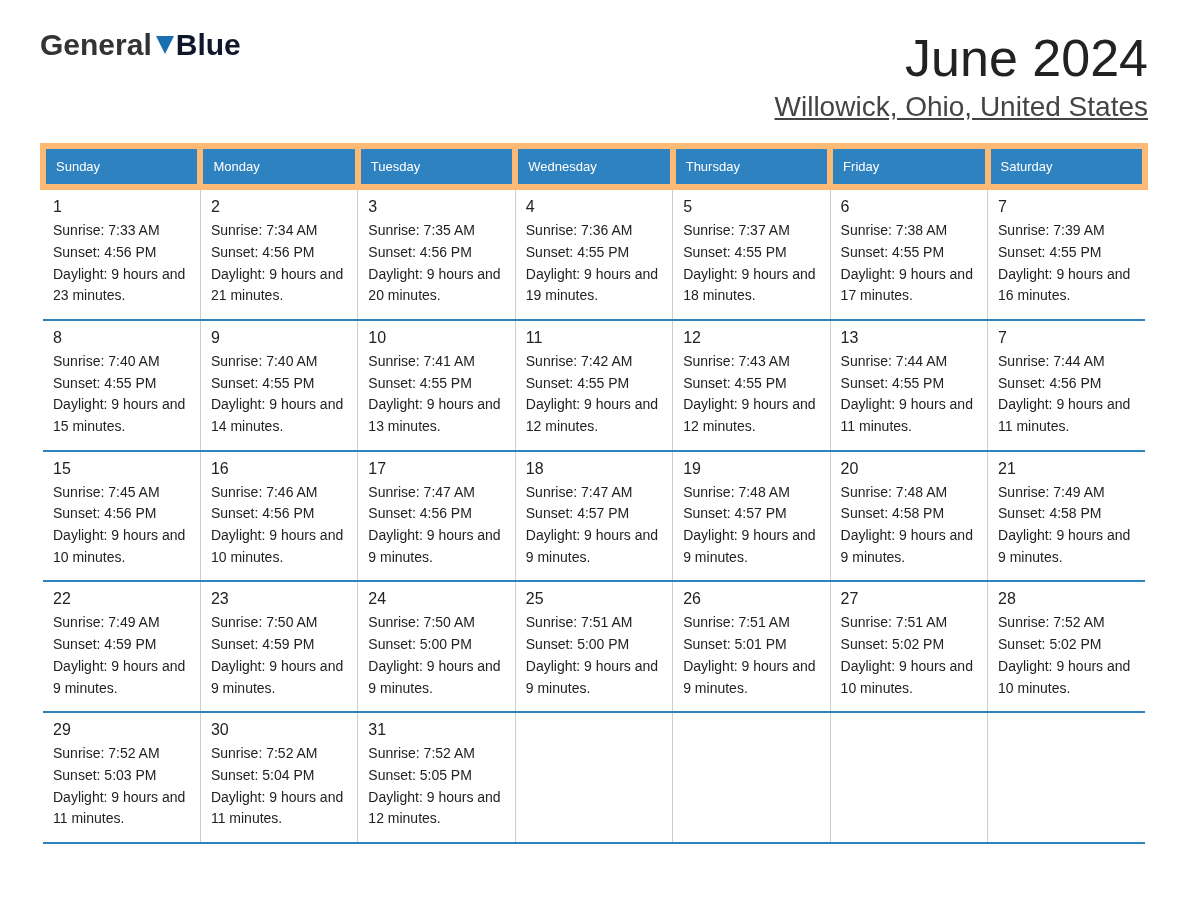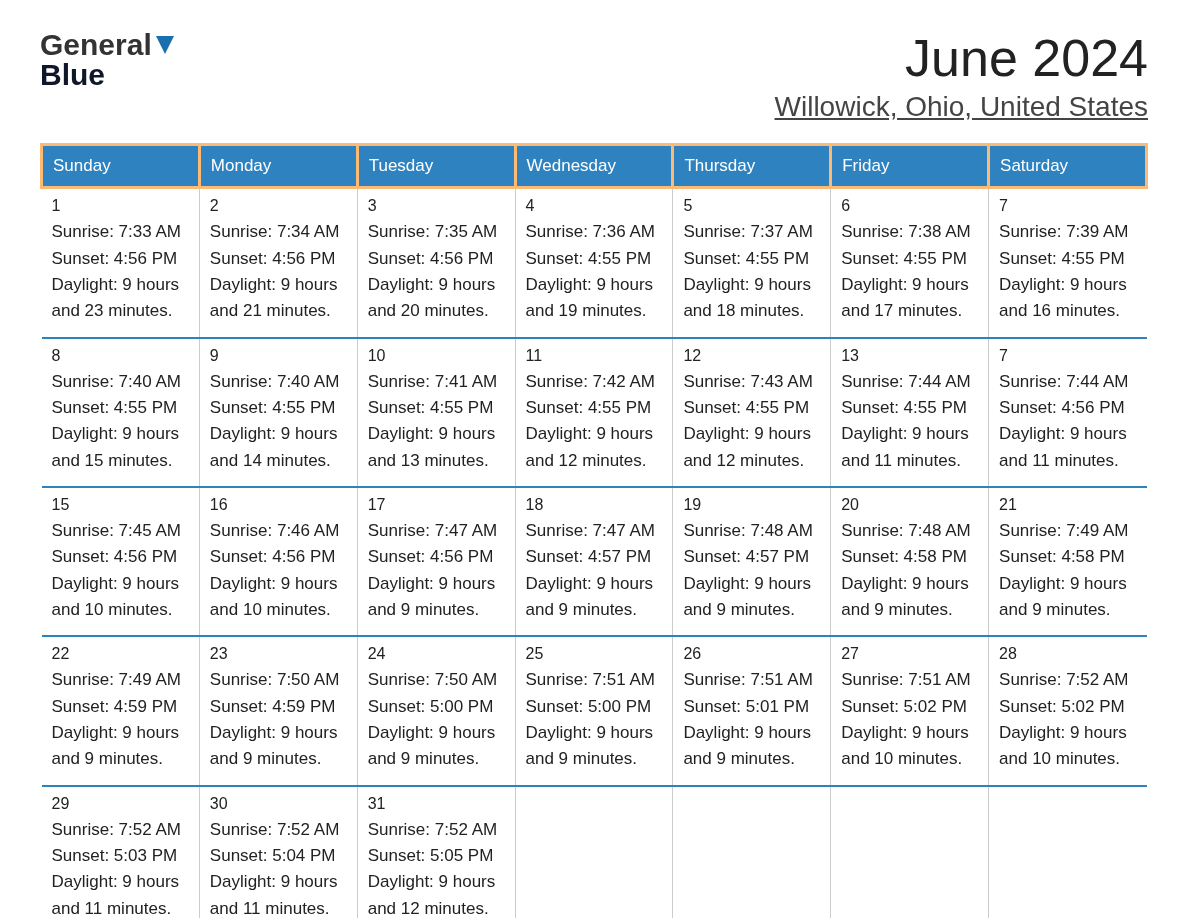--- a/index.html
+++ b/index.html
@@ -11,21 +11,21 @@
       min-height: 918px;
     }
     .header {
       display: flex;
       justify-content: space-between;
       align-items: flex-start;
       margin-bottom: 20px;
     }
     .logo {
       display: flex;
-      flex-direction: column;
+      flex-direction: row;
       align-items: flex-start;
     }
     .title-block {
       text-align: right;
     }
     .month-title {
       font-size: 52px;
       font-weight: normal;
       color: #222;
       line-height: 1.1;
@@ -39,25 +39,25 @@
     table {
       width: 100%;
       border-collapse: collapse;
       table-layout: fixed;
     }
     thead tr {
       background-color: #2e82c0;
     }
     thead th {
       color: #fff;
-      font-size: 17px;
+      font-size: 13px;
       font-weight: normal;
       padding: 10px 10px;
       text-align: left;
-      border: 3px solid #fdba74;
+      border: 6px solid #fdba74;
     }
     tbody tr {
       border-bottom: 2px solid #2e82c0;
     }
     tbody td {
       vertical-align: top;
       padding: 8px 10px 12px 10px;
       font-size: 13.5px;
       color: #222;
       border-right: 1px solid #ccc;
@@ -67,21 +67,21 @@
     tbody td:last-child {
       border-right: none;
     }
     .day-num {
       font-size: 16px;
       font-weight: normal;
       display: block;
       margin-bottom: 4px;
     }
     .day-info {
-      font-size: 17px;
+      font-size: 14px;
       line-height: 1.55;
       color: #222;
     }
     .logo-general {
       font-size: 30px;
       font-weight: bold;
       color: #333;
       line-height: 1;
     }
     .logo-second-row {

